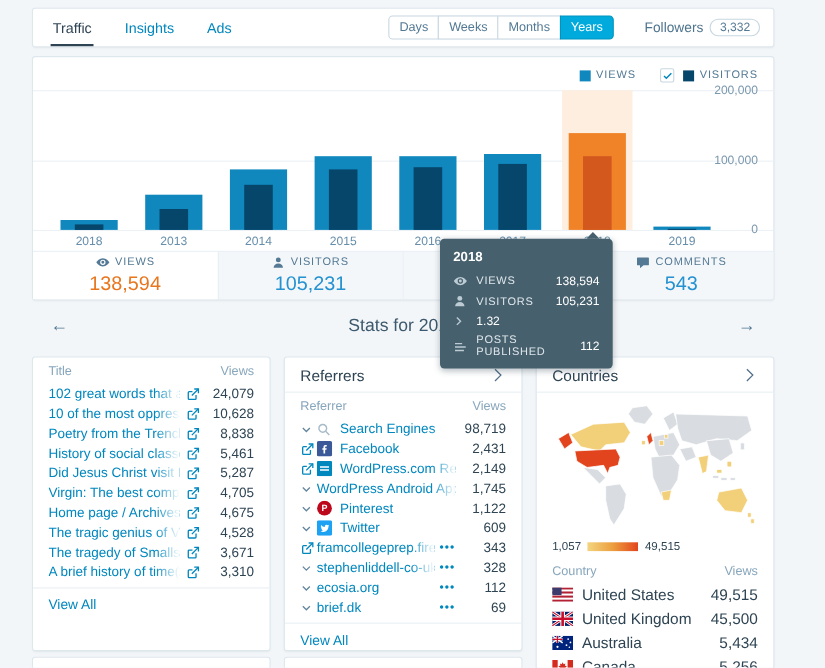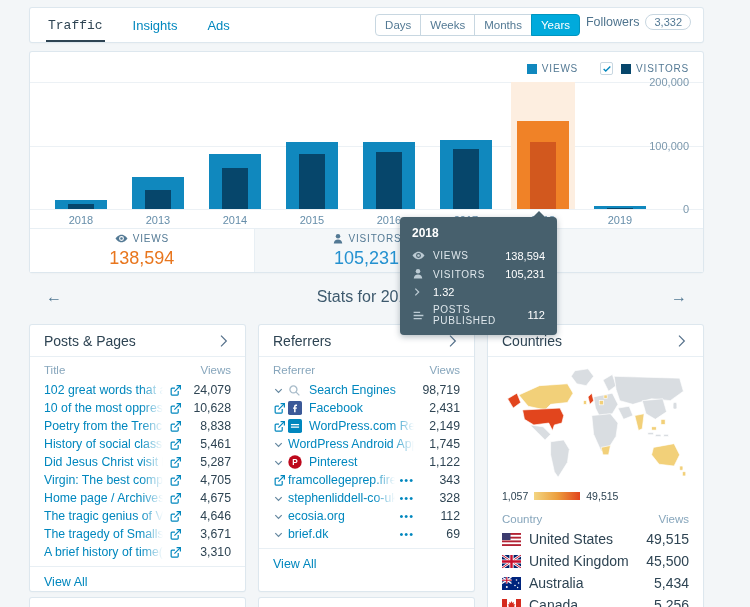--- a/index.html
+++ b/index.html
@@ -8,22 +8,22 @@
        font-family:"Liberation Sans",sans-serif;-webkit-font-smoothing:antialiased;}
   .card{position:absolute;background:#fff;border-radius:2px;
         box-shadow:0 0 0 1px #dde7ee,0 1px 2px rgba(46,68,83,.08);}
 
   
   #navbar{left:30px;top:8px;width:673px;height:34px;display:flex;justify-content:space-between;
           align-items:center;padding:0 12px;}
   .site-tabs{display:flex;height:100%;margin-left:4px;}
   .nav-tab{display:flex;align-items:center;font-size:13px;color:#0087be;cursor:pointer;
            border-bottom:2px solid transparent;padding:2px 2px 0;margin-right:26px;}
-  .nav-tab.active{color:#2e4453;border-bottom-color:#2e4453;font-family:Liberation Mono, monospace;}
-  .nav-right{display:flex;align-items:flex-start;gap:6px;}
+  .nav-tab.active{color:#2e4453;border-bottom-color:#2e4453;}
+  .nav-right{display:flex;align-items:center;gap:28px;}
   .segmented{display:flex;}
   .seg-btn{font-size:11.5px;color:#537994;background:#fff;border:1px solid #c8d7e1;
            padding:4px 9px;margin-left:-1px;cursor:pointer;}
   .seg-btn:first-child{border-radius:4px 0 0 4px;margin-left:0;}
   .seg-btn:last-child{border-radius:0 4px 4px 0;}
   .seg-btn.active{background:#00aadc;border-color:#0095bf;color:#fff;}
   .followers{display:flex;align-items:center;gap:6px;font-size:12.5px;color:#4f748e;cursor:pointer;}
   .pill{border:1px solid #c8d7e1;border-radius:10px;padding:1px 8px;font-size:11px;color:#537994;}
 
   
@@ -187,38 +187,41 @@
               <svg viewBox="0 0 24 24" width="12" height="12" fill="currentColor">
                 <circle cx="12" cy="6.5" r="4.5"></circle>
                 <path d="M3.5 21c0-4.7 3.8-8 8.5-8s8.5 3.3 8.5 8z"></path>
               </svg>
             </span>
             <span>VISITORS</span>
           </div>
           <div class="stat-value" style="color: rgb(36, 145, 208);">105,231</div>
         </div>
         <div class="stat-tab"></div>
+        <div class="stat-tab">
+          <div class="stat-label">
+            <span class="sicon">
+              <svg viewBox="0 0 24 24" width="13" height="13" fill="currentColor">
+                <path d="M3 4h18c.6 0 1 .4 1 1v11c0 .6-.4 1-1 1h-8l-6 5v-5H3c-.6 0-1-.4-1-1V5c0-.6.4-1 1-1z"></path>
+              </svg>
+            </span>
+            <span>COMMENTS</span>
+          </div>
+          <div class="stat-value" style="color: rgb(36, 145, 208);">543</div>
+        </div>
       </div>
   </section>
 
   <div id="period-nav">
     <span class="pn-arrow">←</span>
     <span class="pn-title">Stats for 2018</span>
     <span class="pn-arrow">→</span>
   </div>
 
   <section id="posts-panel" class="card">
-    <div class="panel-header">
-      <span class="panel-title">Posts &amp; Pages</span>
-      <span class="panel-chev">
-        <svg viewBox="0 0 24 24" width="16" height="16" fill="none" stroke="#54708a" stroke-width="1.8">
-            <path d="M9 4l8 8-8 8"></path>
-          </svg>
-      </span>
-    </div>
     <div class="col-headers">
       <span>Title</span>
       <span>Views</span>
     </div>
     <div class="rows" id="posts-rows">
         <div class="row">
           <a class="row-link">102 great words that aren't in English</a>
           <span class="ext">
             <svg viewBox="0 0 24 24" width="13" height="13" fill="none" stroke="currentColor" stroke-width="2.2">
               <path d="M17 13v6a1.5 1.5 0 0 1-1.5 1.5h-10A1.5 1.5 0 0 1 4 19V9a1.5 1.5 0 0 1 1.5-1.5H11"></path>
@@ -296,21 +299,21 @@
         </div>
         <div class="row">
           <a class="row-link">The tragic genius of Vincent van Gogh</a>
           <span class="ext">
             <svg viewBox="0 0 24 24" width="13" height="13" fill="none" stroke="currentColor" stroke-width="2.2">
               <path d="M17 13v6a1.5 1.5 0 0 1-1.5 1.5h-10A1.5 1.5 0 0 1 4 19V9a1.5 1.5 0 0 1 1.5-1.5H11"></path>
               <path d="M14 3h7v7"></path>
               <path d="M10 14L21 3"></path>
             </svg>
           </span>
-          <span class="row-value">4,646</span>
+          <span class="row-value">4,528</span>
         </div>
         <div class="row">
           <a class="row-link">The tragedy of Smalls Lighthouse</a>
           <span class="ext">
             <svg viewBox="0 0 24 24" width="13" height="13" fill="none" stroke="currentColor" stroke-width="2.2">
               <path d="M17 13v6a1.5 1.5 0 0 1-1.5 1.5h-10A1.5 1.5 0 0 1 4 19V9a1.5 1.5 0 0 1 1.5-1.5H11"></path>
               <path d="M14 3h7v7"></path>
               <path d="M10 14L21 3"></path>
             </svg>
           </span>
@@ -410,20 +413,35 @@
             </svg>
           </span>
           <span class="bicon">
             <svg viewBox="0 0 24 24" width="14" height="14">
               <circle cx="12" cy="12" r="11.5" fill="#bd081c"></circle>
               <text x="12" y="17" text-anchor="middle" font-size="14" font-family="Liberation Sans, sans-serif" font-weight="bold" fill="#fff">P</text>
             </svg>
           </span>
           <a class="row-link">Pinterest</a>
           <span class="row-value">1,122</span>
+        </div>
+        <div class="row">
+          <span class="lead">
+            <svg viewBox="0 0 24 24" width="11" height="11" fill="none" stroke="currentColor" stroke-width="2.6">
+              <path d="M5 9l7 7 7-7"></path>
+            </svg>
+          </span>
+          <span class="bicon">
+            <svg viewBox="0 0 24 24" width="14" height="14">
+              <rect width="24" height="24" rx="3" fill="#1da1f2"></rect>
+              <path d="M19.5 8.2c-.5.2-1 .4-1.6.5.6-.4 1-.9 1.2-1.6-.5.3-1.1.6-1.8.7a2.8 2.8 0 0 0-4.8 2.6 8 8 0 0 1-5.8-3 2.8 2.8 0 0 0 .9 3.8c-.5 0-.9-.1-1.3-.3 0 1.4 1 2.5 2.3 2.8-.4.1-.8.1-1.3 0 .4 1.1 1.4 2 2.6 2a5.7 5.7 0 0 1-4.2 1.2 8 8 0 0 0 4.3 1.3c5.2 0 8.1-4.3 8.1-8.1v-.4c.6-.4 1-.9 1.4-1.5z" fill="#fff"></path>
+            </svg>
+          </span>
+          <a class="row-link">Twitter</a>
+          <span class="row-value">609</span>
         </div>
         <div class="row">
           <span class="lead" style="color: rgb(0, 135, 190);">
             <svg viewBox="0 0 24 24" width="13" height="13" fill="none" stroke="currentColor" stroke-width="2.2">
               <path d="M17 13v6a1.5 1.5 0 0 1-1.5 1.5h-10A1.5 1.5 0 0 1 4 19V9a1.5 1.5 0 0 1 1.5-1.5H11"></path>
               <path d="M14 3h7v7"></path>
               <path d="M10 14L21 3"></path>
             </svg>
           </span>
           <a class="row-link">framcollegeprep.fireflycloud.ne</a>

